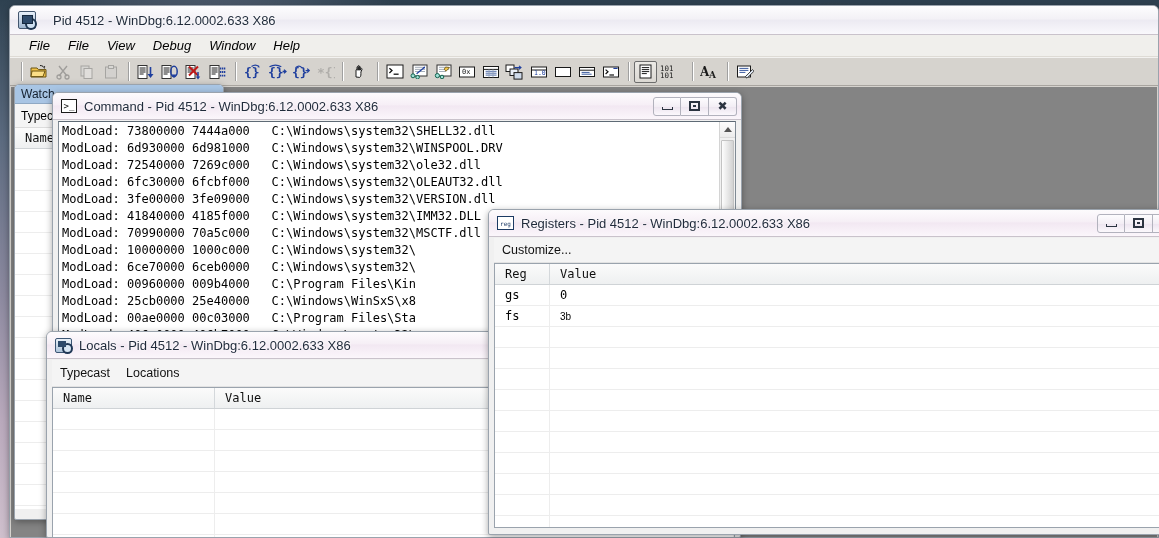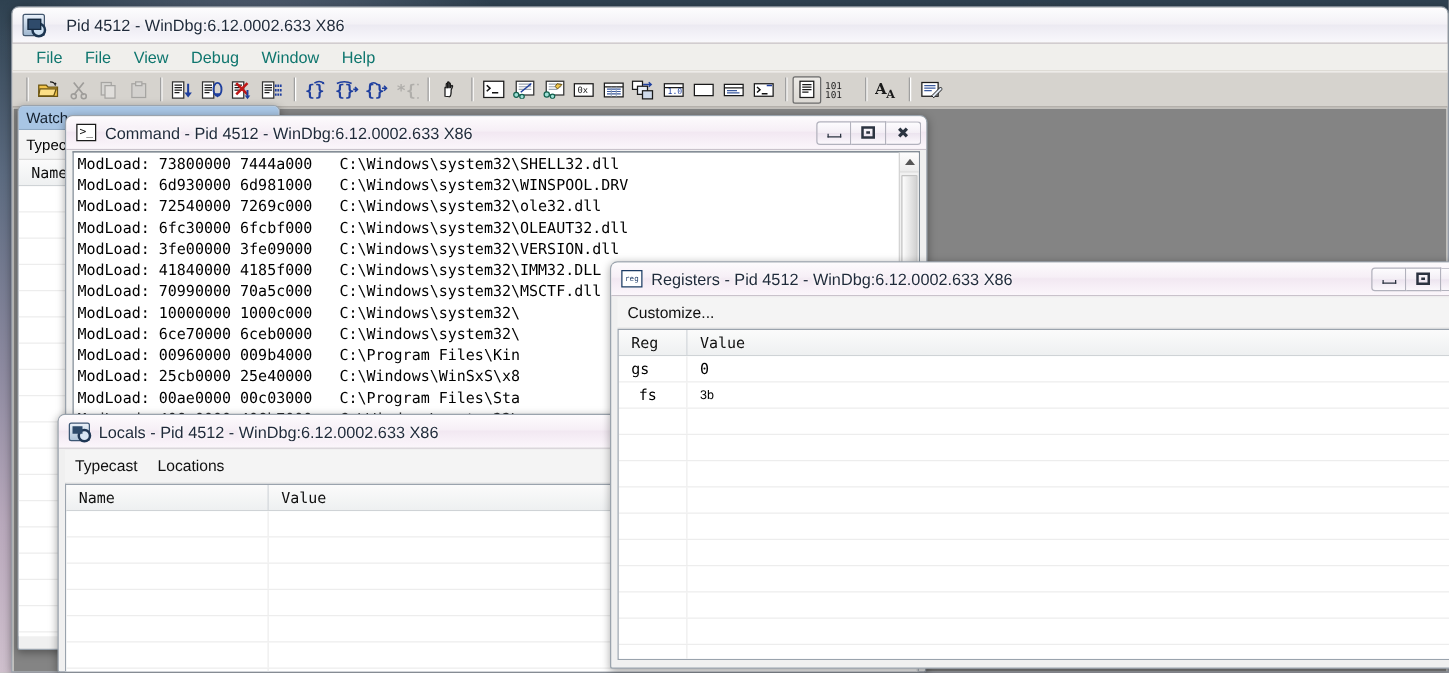--- a/index.html
+++ b/index.html
@@ -112,21 +112,22 @@
     height: 22px;
     display: flex;
     align-items: center;
     padding-left: 10px;
     background: #f0efec;
     border-bottom: 1px solid #dedbd5;
   }
   .menu-item {
     padding: 2px 9px;
     font-size: 13px;
-    color: #0f766e;
+    color: #000000;
+    font-style: italic;
   }
 
   
   #toolbar {
     height: 29px;
     display: flex;
     align-items: center;
     padding-left: 6px;
     background: #d6d3ce;
     border-bottom: 1px solid #a9a5a0;
@@ -724,21 +725,21 @@
       <div class="gh" style="width:55px">Reg</div>
       <div class="gh" style="flex:1">Value</div>
     </div>
 
     <div class="grid-body" style="height:245px;padding-right:16px">
       <div class="grid-row">
         <div class="gc" style="width:55px;font-family:'DejaVu Sans Mono',monospace;font-size:12px;padding-left:10px;display:flex;align-items:center">gs</div>
         <div class="gc" style="flex:1;font-family:'DejaVu Sans Mono',monospace;font-size:12px;padding-left:10px;display:flex;align-items:center">0</div>
       </div>
       <div class="grid-row">
-        <div class="gc" style="width:55px;font-family:'DejaVu Sans Mono',monospace;font-size:12px;padding-left:16px;display:flex;align-items:center">fs</div>
+        <div class="gc" style="width:55px;font-family:'DejaVu Sans Mono',monospace;font-size:12px;padding-left:10px;display:flex;align-items:center">fs</div>
         <div class="gc" style="flex:1;font-family:Liberation Sans, sans-serif;font-size:10px;padding-left:10px;display:flex;align-items:center">3b</div>
       </div>
       <div class="grid-row">
           <div class="gc" style="width:55px"></div>
           <div class="gc" style="flex:1"></div>
         </div>
       <div class="grid-row">
           <div class="gc" style="width:55px"></div>
           <div class="gc" style="flex:1"></div>
         </div>

